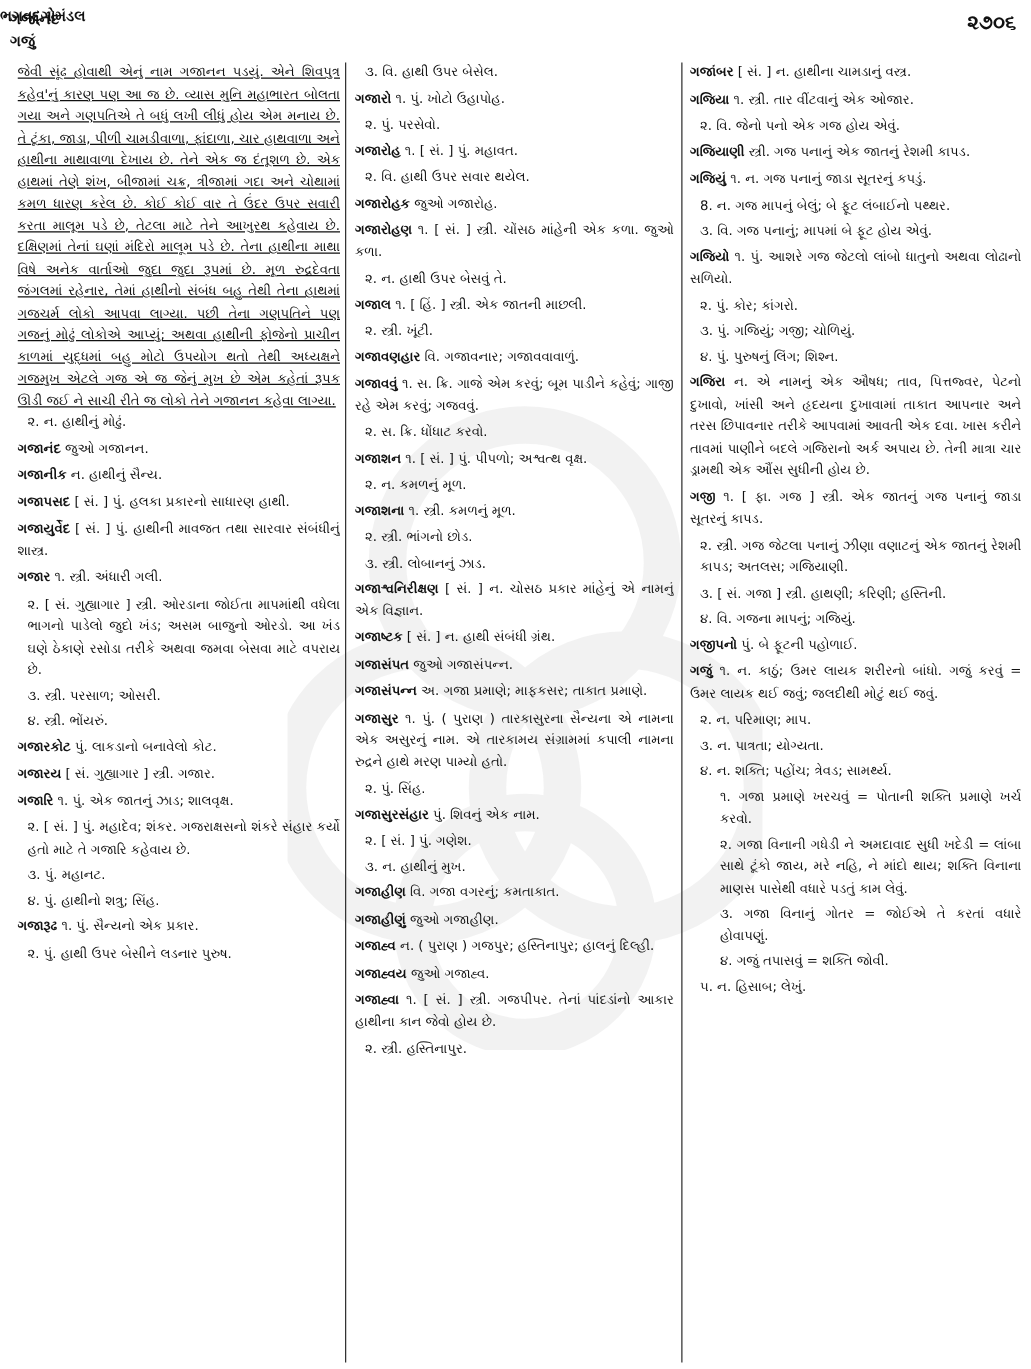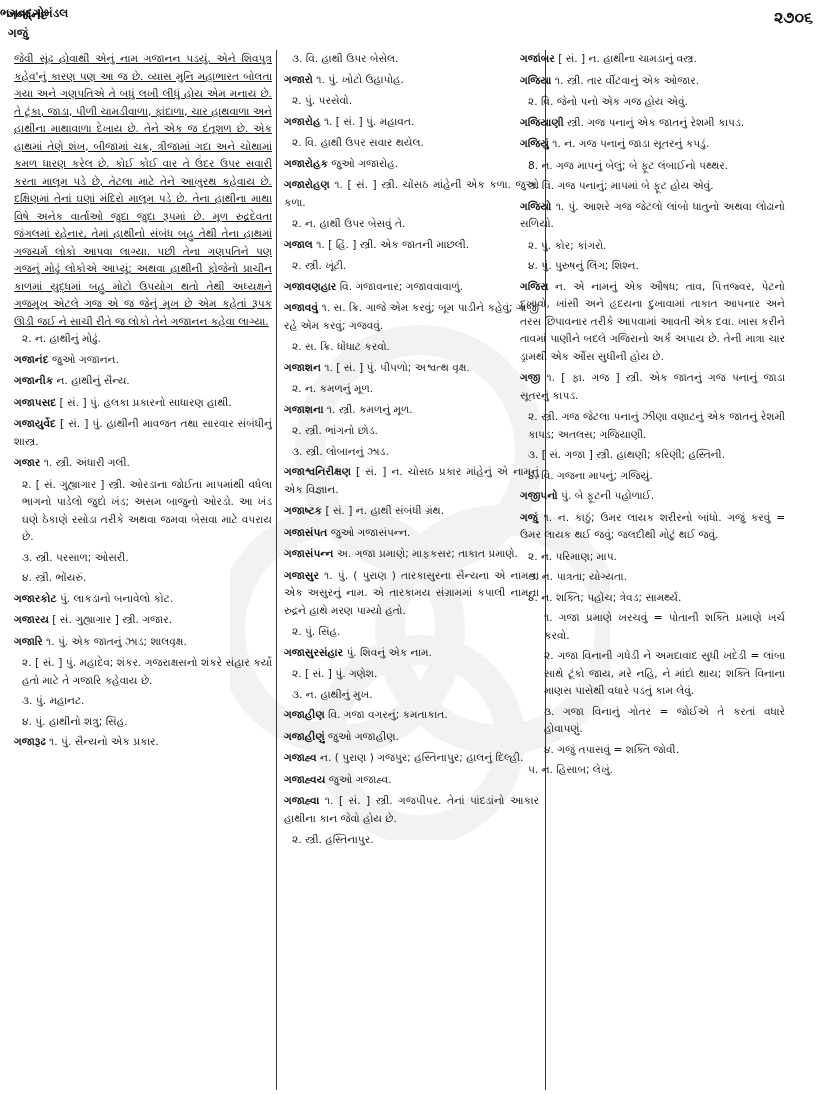--- a/index.html
+++ b/index.html
@@ -25,21 +25,21 @@
   }
   .columns {
     position: absolute; top: 50px; left: 0; width: 825px; height: 1045px;
   }
   .col {
     position: absolute; top: 0; height: 1040px; box-sizing: border-box; overflow: hidden;
     font-size: 10.6px; line-height: 17.5px;
   }
   .col-1 { left: 14px; width: 258px; }
   .col-2 { left: 284px; width: 255px; }
-  .col-3 { left: 520px; width: 265px; }
+  .col-3 { left: 552px; width: 265px; }
   .divider {
     position: absolute; top: 0; width: 1px; height: 1040px; background: #333;
   }
   .div-1 { left: 276px; }
   .div-2 { left: 545px; }
   .entry { margin: 0 0 4px 0; text-align: justify; }
   .entry .hw { font-weight: bold; }
   .sense { margin: 0 0 3px 8px; text-align: justify; }
   .para { margin: 0 0 0 0; text-align: justify; text-decoration: underline; }
   .sub { margin: 0 0 3px 24px; text-align: justify; }
@@ -77,20 +77,21 @@
       <div class="sense">૨. [ સં. ગુહ્યાગાર ] સ્ત્રી. ઓરડાના જોઈતા માપમાંથી વધેલા ભાગનો પાડેલો જુદો ખંડ; અસમ બાજુનો ઓરડો. આ ખંડ ઘણે ઠેકાણે રસોડા તરીકે અથવા જમવા બેસવા માટે વપરાય છે.</div>
       <div class="sense">૩. સ્ત્રી. પરસાળ; ઓસરી.</div>
       <div class="sense">૪. સ્ત્રી. ભોંયરું.</div>
       <div class="entry"><span class="hw">ગજારકોટ</span> <span>પું. લાકડાનો બનાવેલો કોટ.</span></div>
       <div class="entry"><span class="hw">ગજારય</span> <span>[ સં. ગુહ્યાગાર ] સ્ત્રી. ગજાર.</span></div>
       <div class="entry"><span class="hw">ગજારિ</span> <span>૧. પું. એક જાતનું ઝાડ; શાલવૃક્ષ.</span></div>
       <div class="sense">૨. [ સં. ] પું. મહાદેવ; શંકર. ગજરાક્ષસનો શંકરે સંહાર કર્યો હતો માટે તે ગજારિ કહેવાય છે.</div>
       <div class="sense">૩. પું. મહાનટ.</div>
       <div class="sense">૪. પું. હાથીનો શત્રુ; સિંહ.</div>
       <div class="entry"><span class="hw">ગજારૂઢ</span> <span>૧. પું. સૈન્યનો એક પ્રકાર.</span></div>
+      <div class="sense">૨. પું. હાથી ઉપર બેસીને લડનાર પુરુષ.</div>
     </div>
   <div class="divider div-1"></div>
   <div class="col col-2">
       <div class="sense">૩. વિ. હાથી ઉપર બેસેલ.</div>
       <div class="entry"><span class="hw">ગજારો</span> <span>૧. પું. ખોટો ઉહાપોહ.</span></div>
       <div class="sense">૨. પું. પરસેવો.</div>
       <div class="entry"><span class="hw">ગજારોહ</span> <span>૧. [ સં. ] પું. મહાવત.</span></div>
       <div class="sense">૨. વિ. હાથી ઉપર સવાર થયેલ.</div>
       <div class="entry"><span class="hw">ગજારોહક</span> <span>જુઓ ગજારોહ.</span></div>
       <div class="entry"><span class="hw">ગજારોહણ</span> <span>૧. [ સં. ] સ્ત્રી. ચોંસઠ માંહેની એક કળા. જુઓ કળા.</span></div>
@@ -125,20 +126,21 @@
   <div class="col col-3">
       <div class="entry"><span class="hw">ગજાંબર</span> <span>[ સં. ] ન. હાથીના ચામડાનું વસ્ત્ર.</span></div>
       <div class="entry"><span class="hw">ગજિયા</span> <span>૧. સ્ત્રી. તાર વીંટવાનું એક ઓજાર.</span></div>
       <div class="sense">૨. વિ. જેનો પનો એક ગજ હોય એવું.</div>
       <div class="entry"><span class="hw">ગજિયાણી</span> <span>સ્ત્રી. ગજ પનાનું એક જાતનું રેશમી કાપડ.</span></div>
       <div class="entry"><span class="hw">ગજિયું</span> <span>૧. ન. ગજ પનાનું જાડા સૂતરનું કપડું.</span></div>
       <div class="sense">8. ન. ગજ માપનું બેલું; બે ફૂટ લંબાઈનો પથ્થર.</div>
       <div class="sense">૩. વિ. ગજ પનાનું; માપમાં બે ફૂટ હોય એવું.</div>
       <div class="entry"><span class="hw">ગજિયો</span> <span>૧. પું. આશરે ગજ જેટલો લાંબો ધાતુનો અથવા લોઢાનો સળિયો.</span></div>
       <div class="sense">૨. પું. કોર; કાંગરો.</div>
+      <div class="sense">૩. પું. ગજિયું; ગજી; ચોળિયું.</div>
       <div class="sense">૪. પું. પુરુષનું લિંગ; શિશ્ન.</div>
       <div class="entry"><span class="hw">ગજિરા</span> <span>ન. એ નામનું એક ઔષધ; તાવ, પિત્તજ્વર, પેટનો દુખાવો, ખાંસી અને હૃદયના દુખાવામાં તાકાત આપનાર અને તરસ છિપાવનાર તરીકે આપવામાં આવતી એક દવા. ખાસ કરીને તાવમાં પાણીને બદલે ગજિરાનો અર્ક અપાય છે. તેની માત્રા ચાર ડ્રામથી એક ઔંસ સુધીની હોય છે.</span></div>
       <div class="entry"><span class="hw">ગજી</span> <span>૧. [ ફા. ગજ ] સ્ત્રી. એક જાતનું ગજ પનાનું જાડા સૂતરનું કાપડ.</span></div>
       <div class="sense">૨. સ્ત્રી. ગજ જેટલા પનાનું ઝીણા વણાટનું એક જાતનું રેશમી કાપડ; અતલસ; ગજિયાણી.</div>
       <div class="sense">૩. [ સં. ગજા ] સ્ત્રી. હાથણી; કરિણી; હસ્તિની.</div>
       <div class="sense">૪. વિ. ગજના માપનું; ગજિયું.</div>
       <div class="entry"><span class="hw">ગજીપનો</span> <span>પું. બે ફૂટની પહોળાઈ.</span></div>
       <div class="entry"><span class="hw">ગજું</span> <span>૧. ન. કાઠું; ઉમર લાયક શરીરનો બાંધો. ગજું કરવું = ઉમર લાયક થઈ જવું; જલદીથી મોટું થઈ જવું.</span></div>
       <div class="sense">૨. ન. પરિમાણ; માપ.</div>
       <div class="sense">૩. ન. પાત્રતા; યોગ્યતા.</div>

